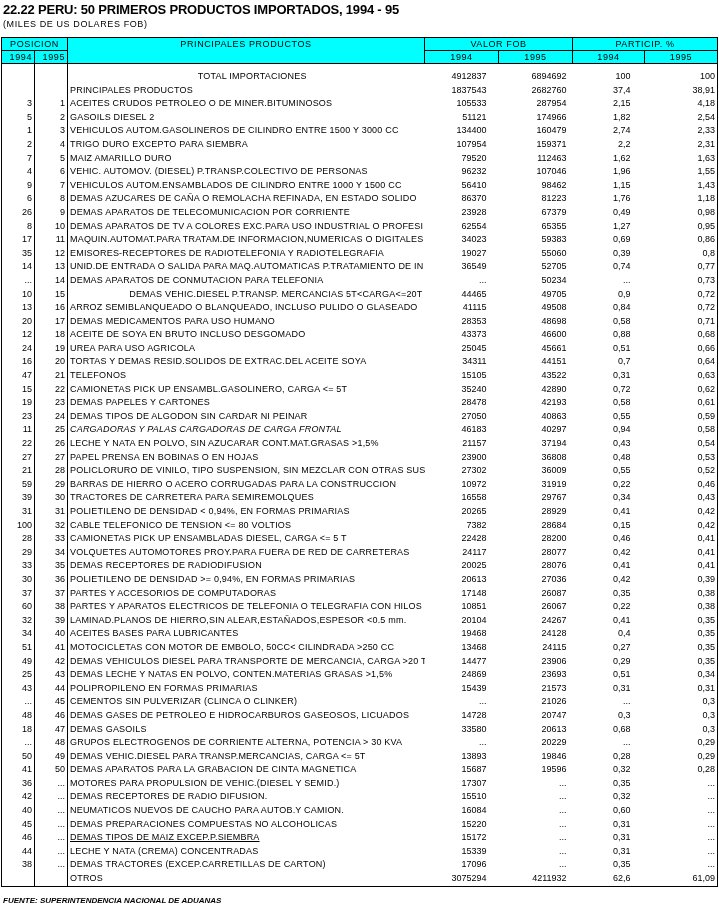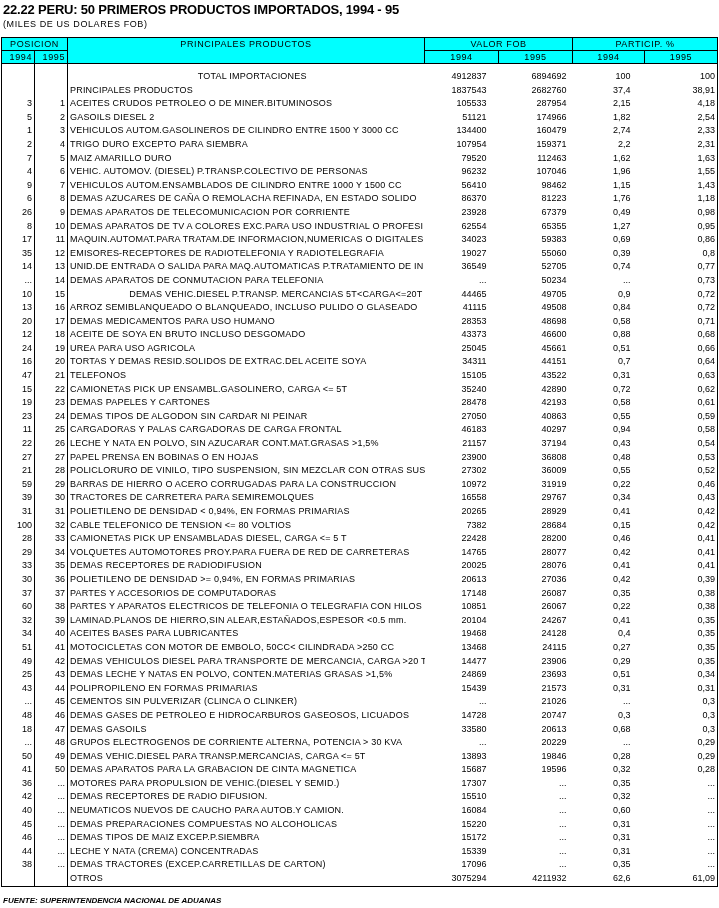--- a/index.html
+++ b/index.html
@@ -296,21 +296,21 @@
         <td class="p95">24</td>
         <td class="prod" style="border-left: 1px solid rgb(0, 0, 0);">DEMAS TIPOS DE ALGODON SIN CARDAR NI PEINAR</td>
         <td class="num">27050</td>
         <td class="num v95">40863</td>
         <td class="num pc94">0,55</td>
         <td class="num pc95">0,59</td>
       </tr>
       <tr>
         <td class="p94">11</td>
         <td class="p95">25</td>
-        <td class="prod" style="border-left: 1px solid rgb(0, 0, 0);">CARGADORAS Y PALAS CARGADORAS DE CARGA FRONTAL</td>
+        <td class="prod" style="border-left: 1px solid rgb(0, 0, 0); font-style: italic;">CARGADORAS Y PALAS CARGADORAS DE CARGA FRONTAL</td>
         <td class="num">46183</td>
         <td class="num v95">40297</td>
         <td class="num pc94">0,94</td>
         <td class="num pc95">0,58</td>
       </tr>
       <tr>
         <td class="p94">22</td>
         <td class="p95">26</td>
         <td class="prod" style="border-left: 1px solid rgb(0, 0, 0);">LECHE Y NATA EN POLVO, SIN AZUCARAR CONT.MAT.GRASAS &gt;1,5%</td>
         <td class="num">21157</td>
@@ -378,21 +378,21 @@
         <td class="prod" style="border-left: 1px solid rgb(0, 0, 0);">CAMIONETAS PICK UP ENSAMBLADAS DIESEL, CARGA &lt;= 5 T</td>
         <td class="num">22428</td>
         <td class="num v95">28200</td>
         <td class="num pc94">0,46</td>
         <td class="num pc95">0,41</td>
       </tr>
       <tr>
         <td class="p94">29</td>
         <td class="p95">34</td>
         <td class="prod" style="border-left: 1px solid rgb(0, 0, 0);">VOLQUETES AUTOMOTORES PROY.PARA FUERA DE RED DE CARRETERAS</td>
-        <td class="num">14765</td>
+        <td class="num">24117</td>
         <td class="num v95">28077</td>
         <td class="num pc94">0,42</td>
         <td class="num pc95">0,41</td>
       </tr>
       <tr>
         <td class="p94">33</td>
         <td class="p95">35</td>
         <td class="prod" style="border-left: 1px solid rgb(0, 0, 0);">DEMAS RECEPTORES DE RADIODIFUSION</td>
         <td class="num">20025</td>
         <td class="num v95">28076</td>
@@ -566,21 +566,21 @@
         <td class="p95">...</td>
         <td class="prod" style="border-left: 1px solid rgb(0, 0, 0);">DEMAS PREPARACIONES COMPUESTAS NO ALCOHOLICAS</td>
         <td class="num">15220</td>
         <td class="num v95">...</td>
         <td class="num pc94">0,31</td>
         <td class="num pc95">...</td>
       </tr>
       <tr>
         <td class="p94">46</td>
         <td class="p95">...</td>
-        <td class="prod" style="border-left: 1px solid rgb(0, 0, 0);">DEMAS TIPOS DE MAIZ EXCEP.P.SIEMBRA</td>
+        <td class="prod" style="border-left: 1px solid rgb(0, 0, 0); text-decoration: underline;">DEMAS TIPOS DE MAIZ EXCEP.P.SIEMBRA</td>
         <td class="num">15172</td>
         <td class="num v95">...</td>
         <td class="num pc94">0,31</td>
         <td class="num pc95">...</td>
       </tr>
       <tr>
         <td class="p94">44</td>
         <td class="p95">...</td>
         <td class="prod" style="border-left: 1px solid rgb(0, 0, 0);">LECHE Y NATA (CREMA) CONCENTRADAS</td>
         <td class="num">15339</td>

